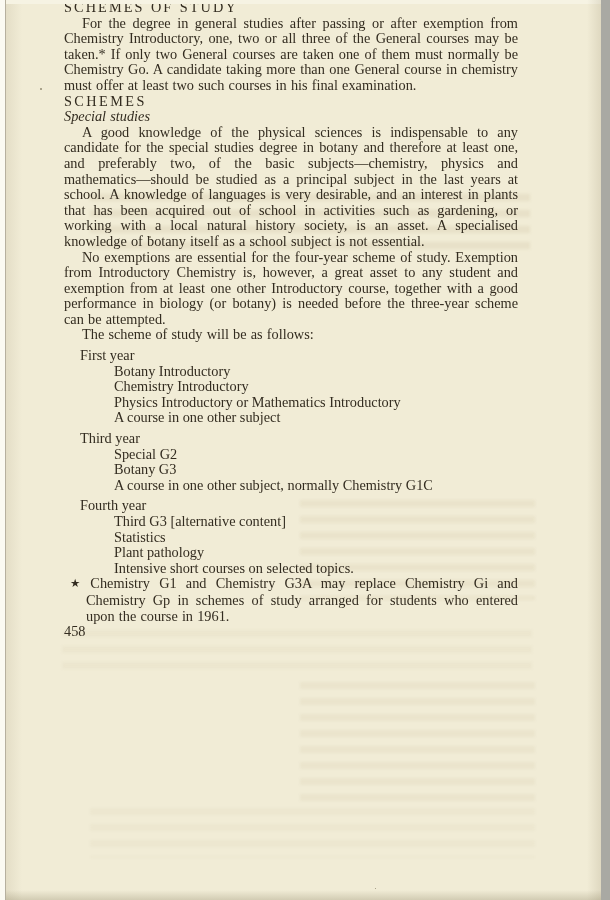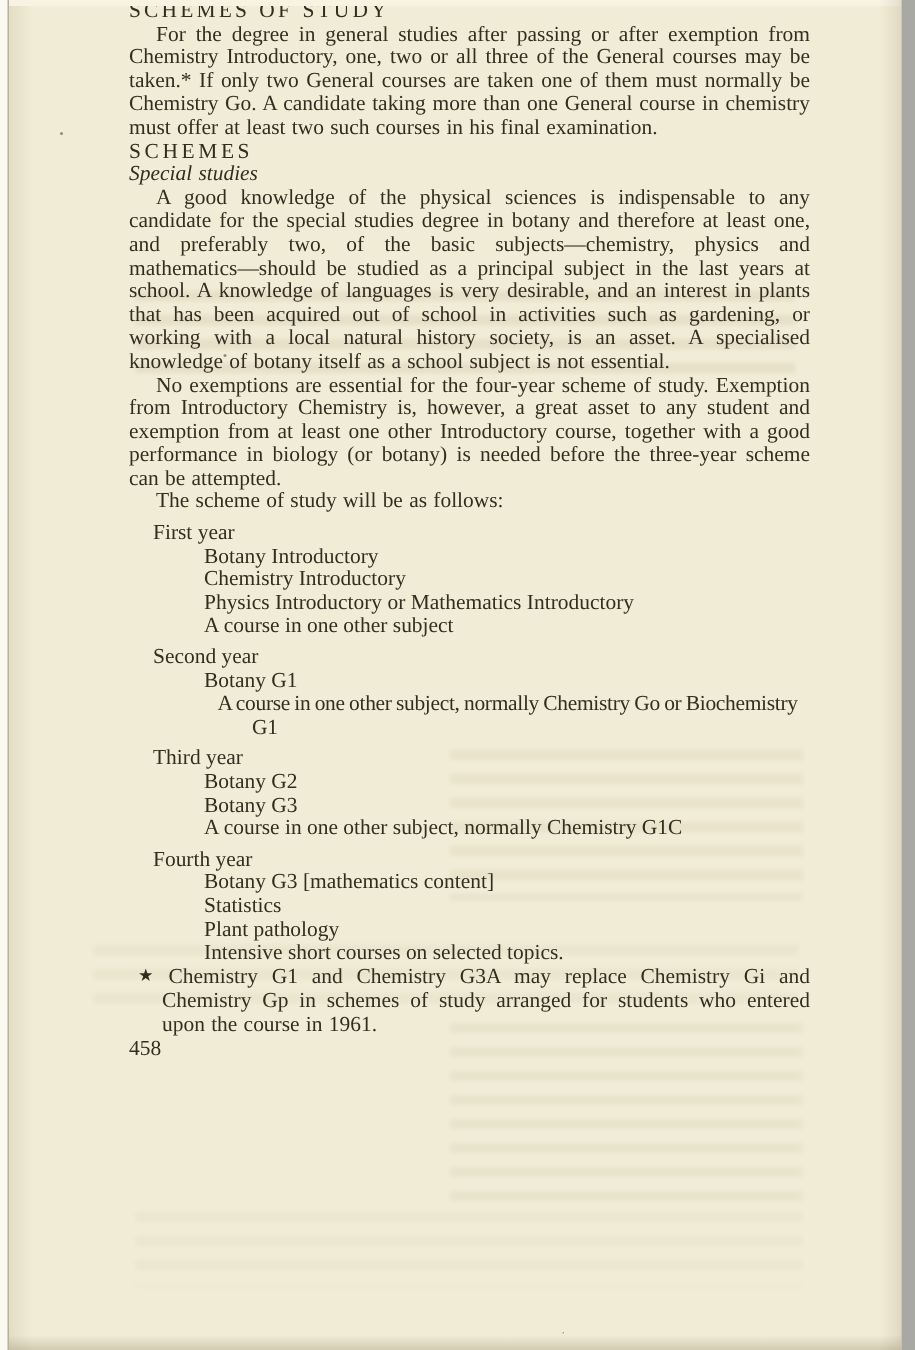--- a/index.html
+++ b/index.html
@@ -18,21 +18,21 @@
     background:linear-gradient(90deg,rgba(110,95,60,0.10),rgba(110,95,60,0));}
   .edge-top{position:absolute;top:0;left:6px;right:9px;height:4px;background:#f6f3e3;}
   .edge-bottom{position:absolute;bottom:0;left:6px;right:9px;height:10px;
     background:linear-gradient(0deg,rgba(100,90,55,0.22),rgba(100,90,55,0));}
   
   .ghost{position:absolute;pointer-events:none;
     background:repeating-linear-gradient(180deg,rgba(150,124,74,0.10) 0 7px,rgba(0,0,0,0) 7px 16px);
     filter:blur(1.4px);}
   .speck{position:absolute;width:2px;height:2px;border-radius:50%;background:rgba(70,58,35,0.55);}
 
-  .content{position:absolute;left:86px;top:0;width:454px;}
+  .content{position:absolute;left:64px;top:0;width:454px;}
   .content p{margin:0;font-size:14.3px;line-height:15.6px;text-align:justify;word-spacing:0.6px;}
   .indent{text-indent:18px;}
   .running-header{margin-top:71px;text-align:center;font-size:11.2px;letter-spacing:2.1px;word-spacing:5px;line-height:13px;}
   .p1{margin-top:28px;}
   .section-heading{margin-top:40px;text-align:center;font-size:15.5px;letter-spacing:2.4px;line-height:18px;}
   .subheading{margin-top:3px;font-style:italic;font-size:14.3px;line-height:16px;}
   .p2{margin-top:9px;}
   .p3{margin-top:5px;}
   .scheme-intro{margin-top:12px;}
   .scheme{margin-top:1px;}
@@ -79,36 +79,31 @@
     <div class="scheme">
 
       <div class="year-group">
         <div class="year-label">First year</div>
         <div class="course">Botany Introductory</div>
         <div class="course">Chemistry Introductory</div>
         <div class="course">Physics Introductory or Mathematics Introductory</div>
         <div class="course">A course in one other subject</div>
       </div>
 
-      <div class="year-group">
-        <div class="year-label">Second year</div>
-        <div class="course">Botany G1</div>
-        <div class="course hang">A course in one other subject, normally Chemistry Go or Biochemistry G1</div>
-      </div>
 
       <div class="year-group">
         <div class="year-label">Third year</div>
-        <div class="course">Botany G2</div>
+        <div class="course">Special G2</div>
         <div class="course">Botany G3</div>
         <div class="course">A course in one other subject, normally Chemistry G1C</div>
       </div>
 
       <div class="year-group">
         <div class="year-label">Fourth year</div>
-        <div class="course">Botany G3 [mathematics content]</div>
+        <div class="course">Third G3 [alternative content]</div>
         <div class="course">Statistics</div>
         <div class="course">Plant pathology</div>
         <div class="course">Intensive short courses on selected topics.</div>
       </div>
 
     </div>
 
     <p class="footnote"><span class="fn-marker">★</span><span>Chemistry G1 and Chemistry G3A may replace Chemistry Gi and Chemistry Gp in schemes of study arranged for students who entered upon the course in 1961.</span></p>
 
     <p class="page-number">458</p>

